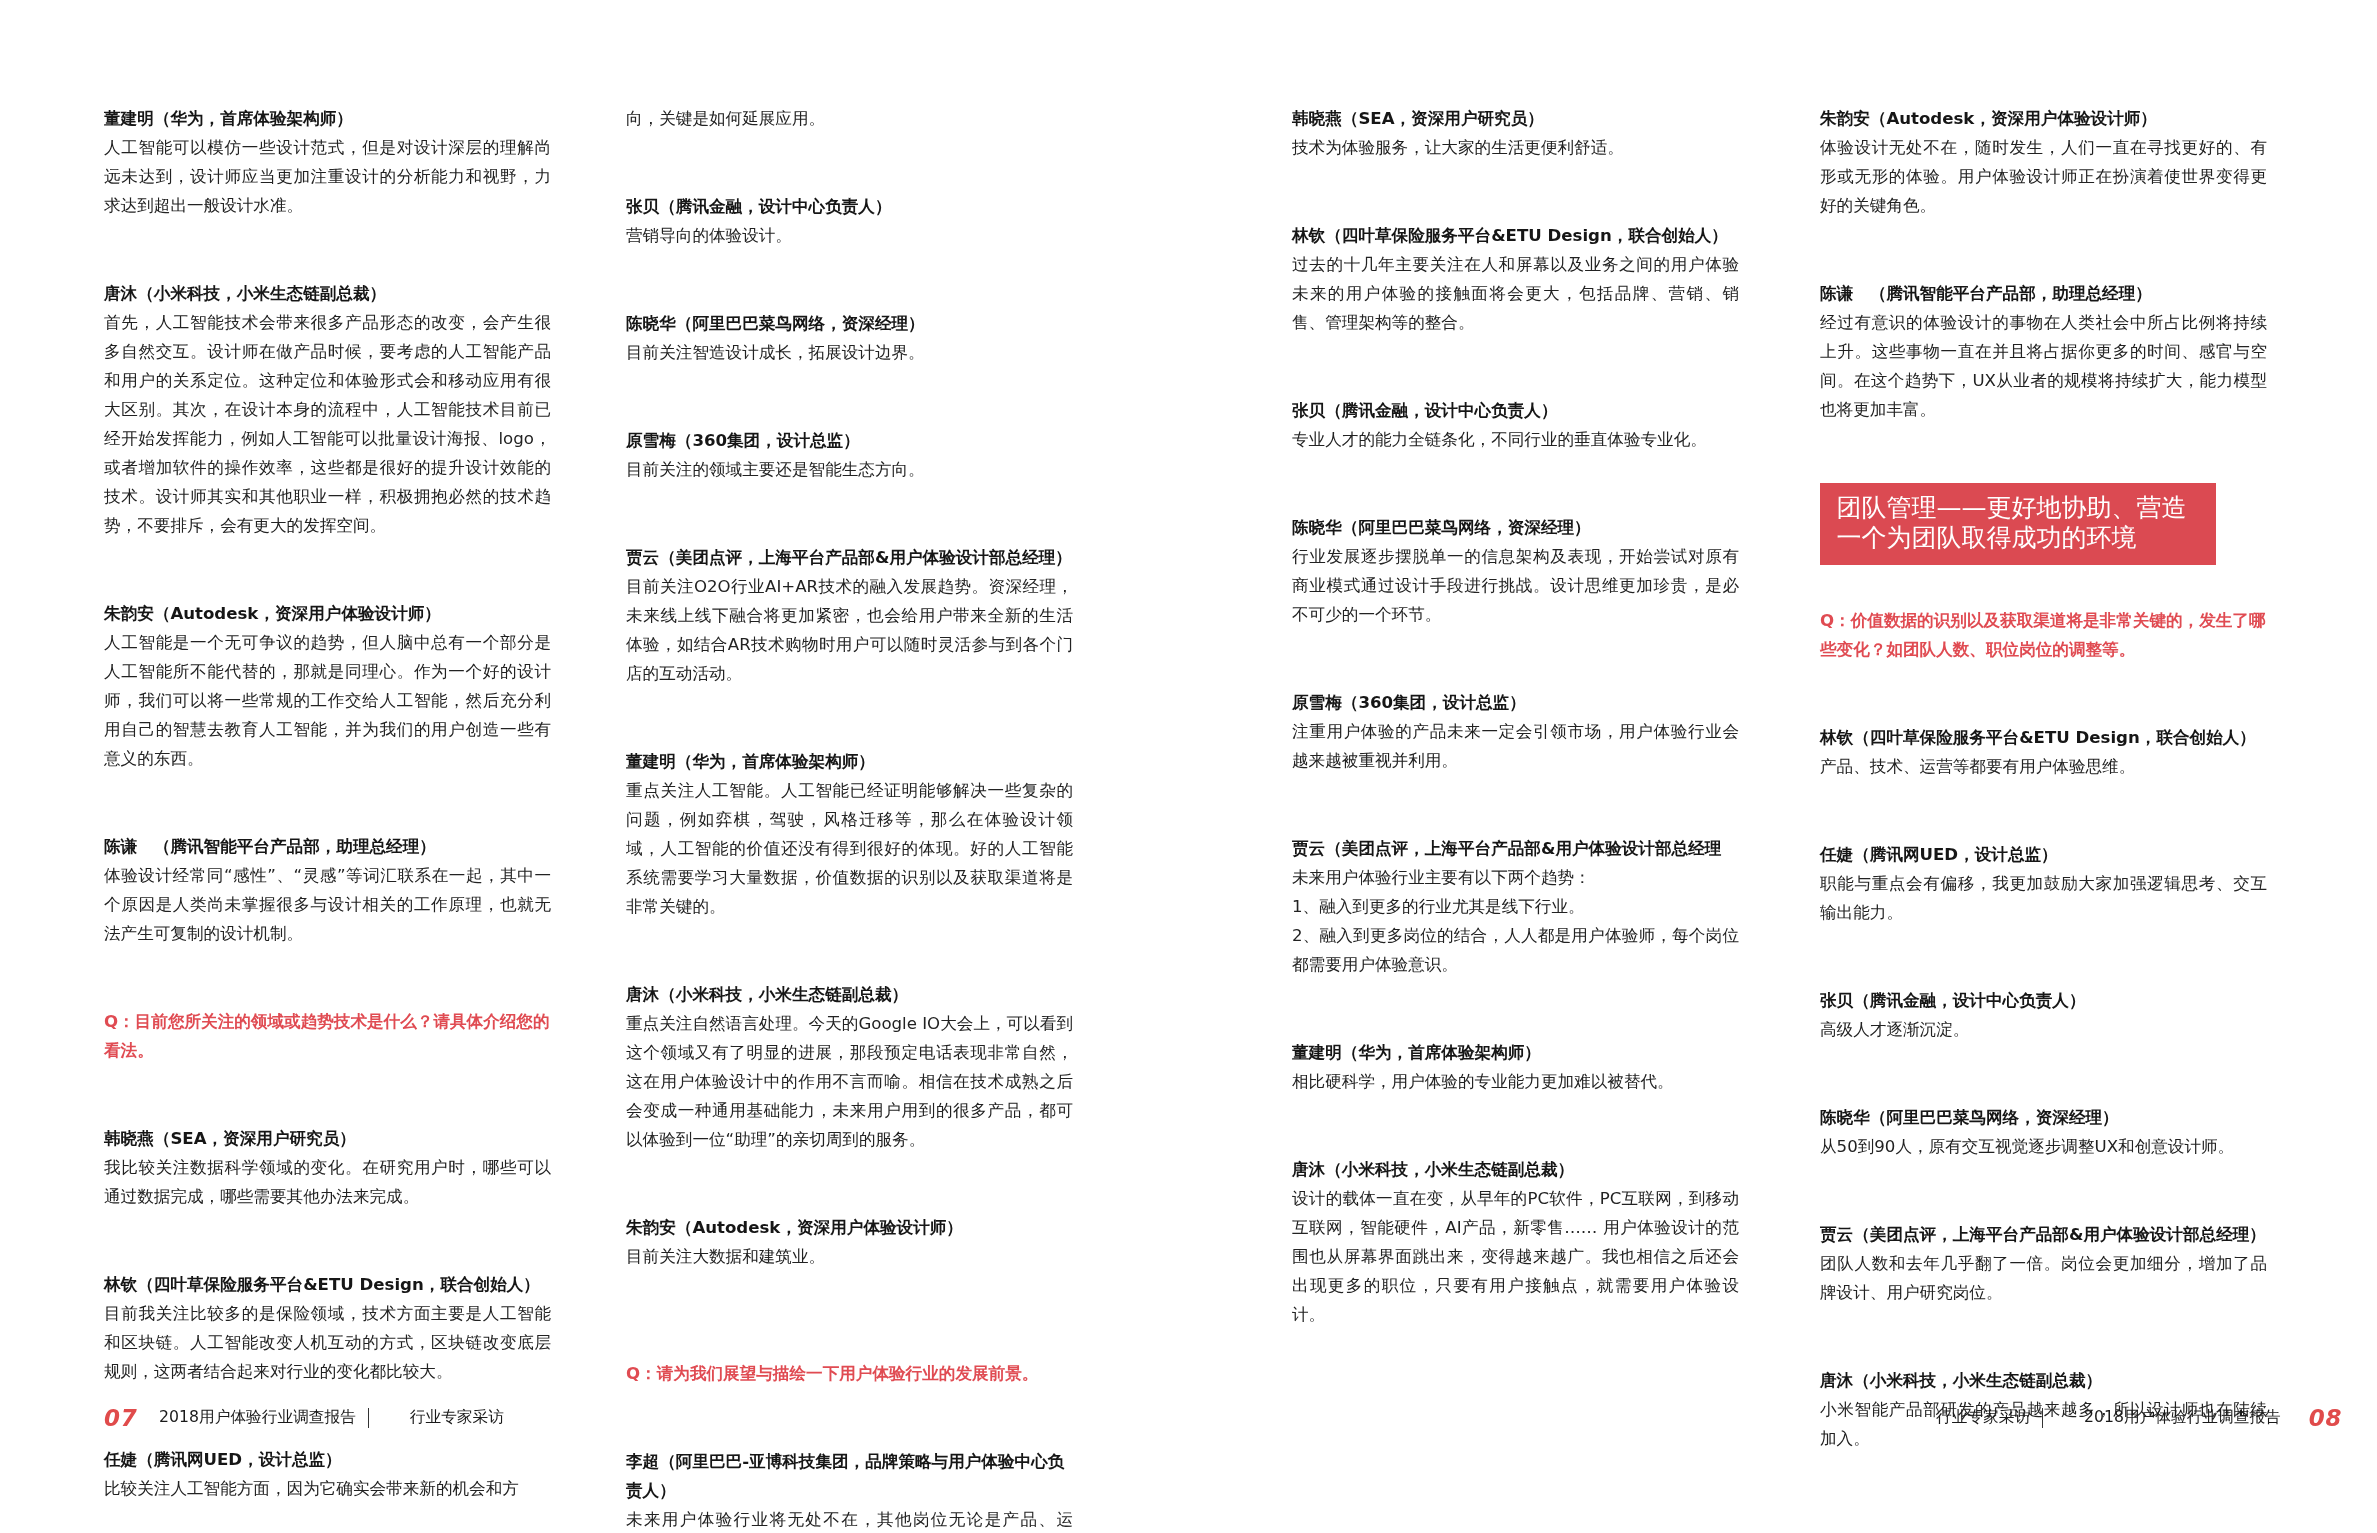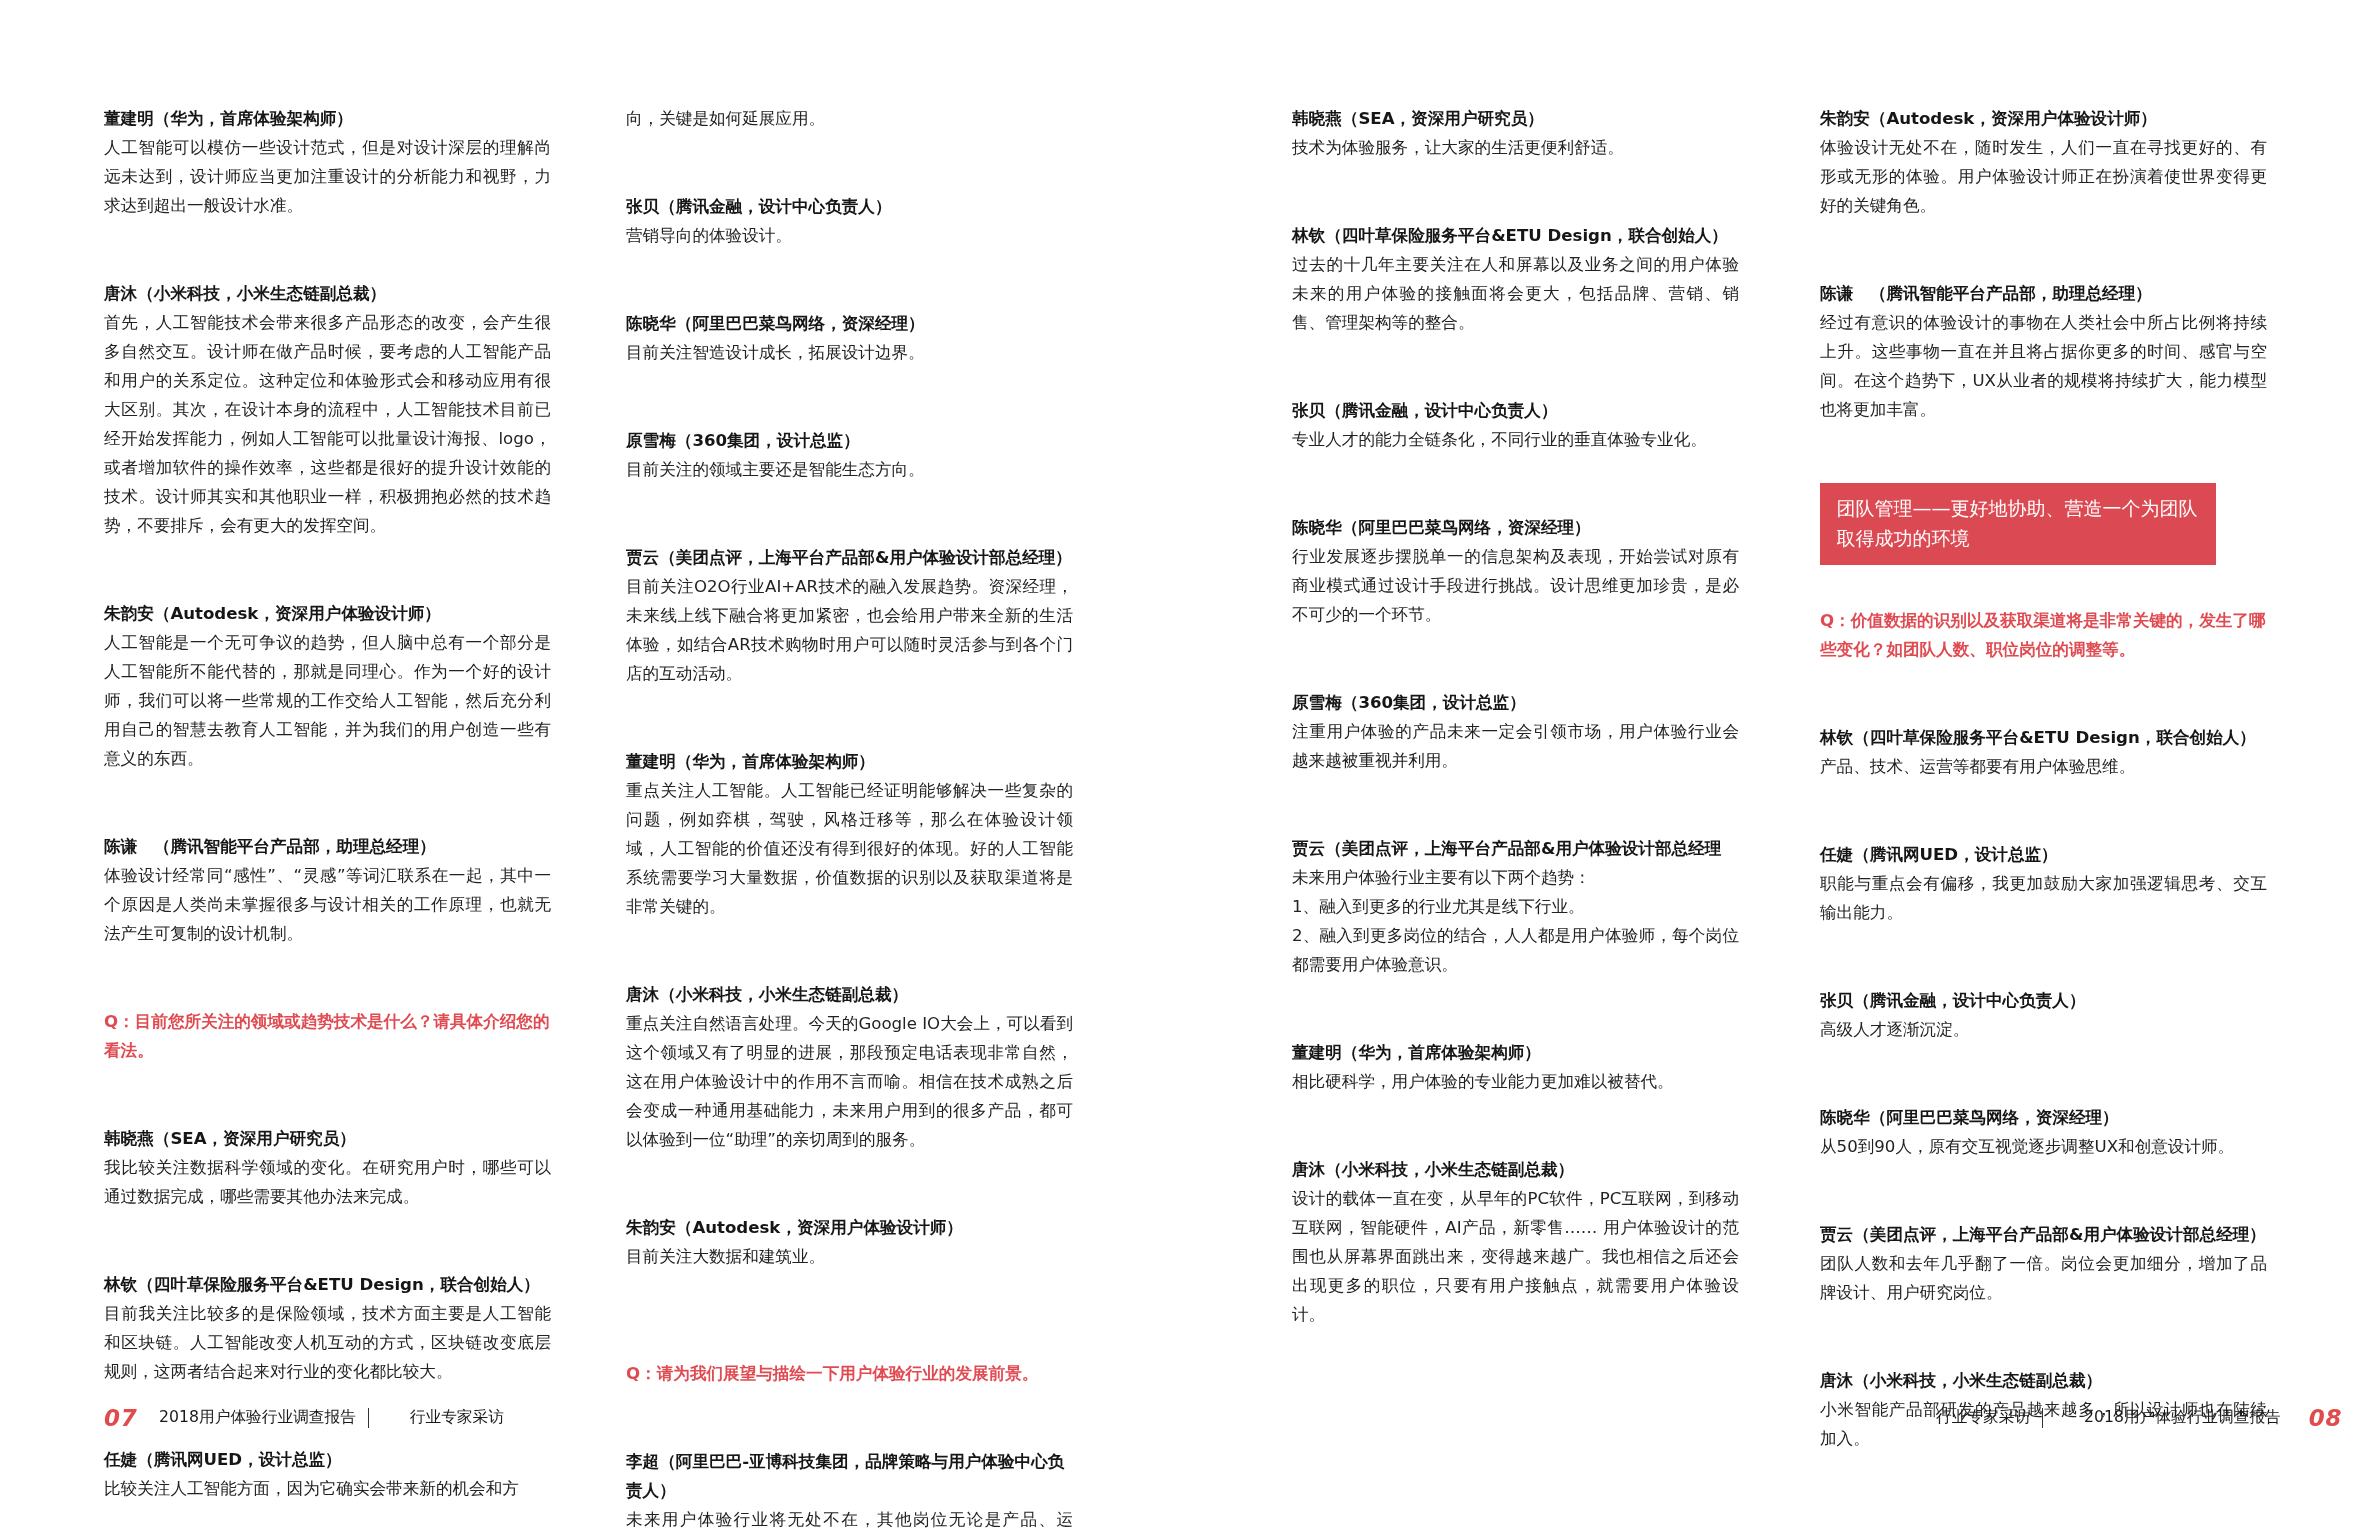--- a/index.html
+++ b/index.html
@@ -16,21 +16,21 @@
       position: absolute; top: 104px; width: 447px;
       font-size: 16.6px; line-height: 29px;
     }
     .block { margin: 0 0 59px 0; }
     .speaker { font-weight: bold; color: #161616; }
     .answer { color: #222222; text-align: justify; }
     .answer .p { display: block; }
     .question { color: #e04b52; font-weight: bold; }
     .section-banner {
       background: #db4a52; color: #ffffff;
-      font-size: 19px; line-height: 30px;
+      font-size: 25px; line-height: 30px;
       padding: 10px 16.6px 11.6px 16.6px; width: 363px;
       margin: 48px 0 41px 0;
     }
     .footer { position: absolute; top: 1405px; height: 25px; display: flex; align-items: center; font-size: 15.7px; color: #1a1a1a; }
     .page-num {
       font-family: "DejaVu Sans", sans-serif; font-weight: bold; font-style: italic;
       color: #e04b4b; font-size: 23px; letter-spacing: 0.8px;
     }
     .footer .sep { display: inline-block; width: 1.7px; height: 20px; background: #333; margin: 0 11.6px; }
     .footer .lbl { white-space: nowrap; margin-left: 29px; }

